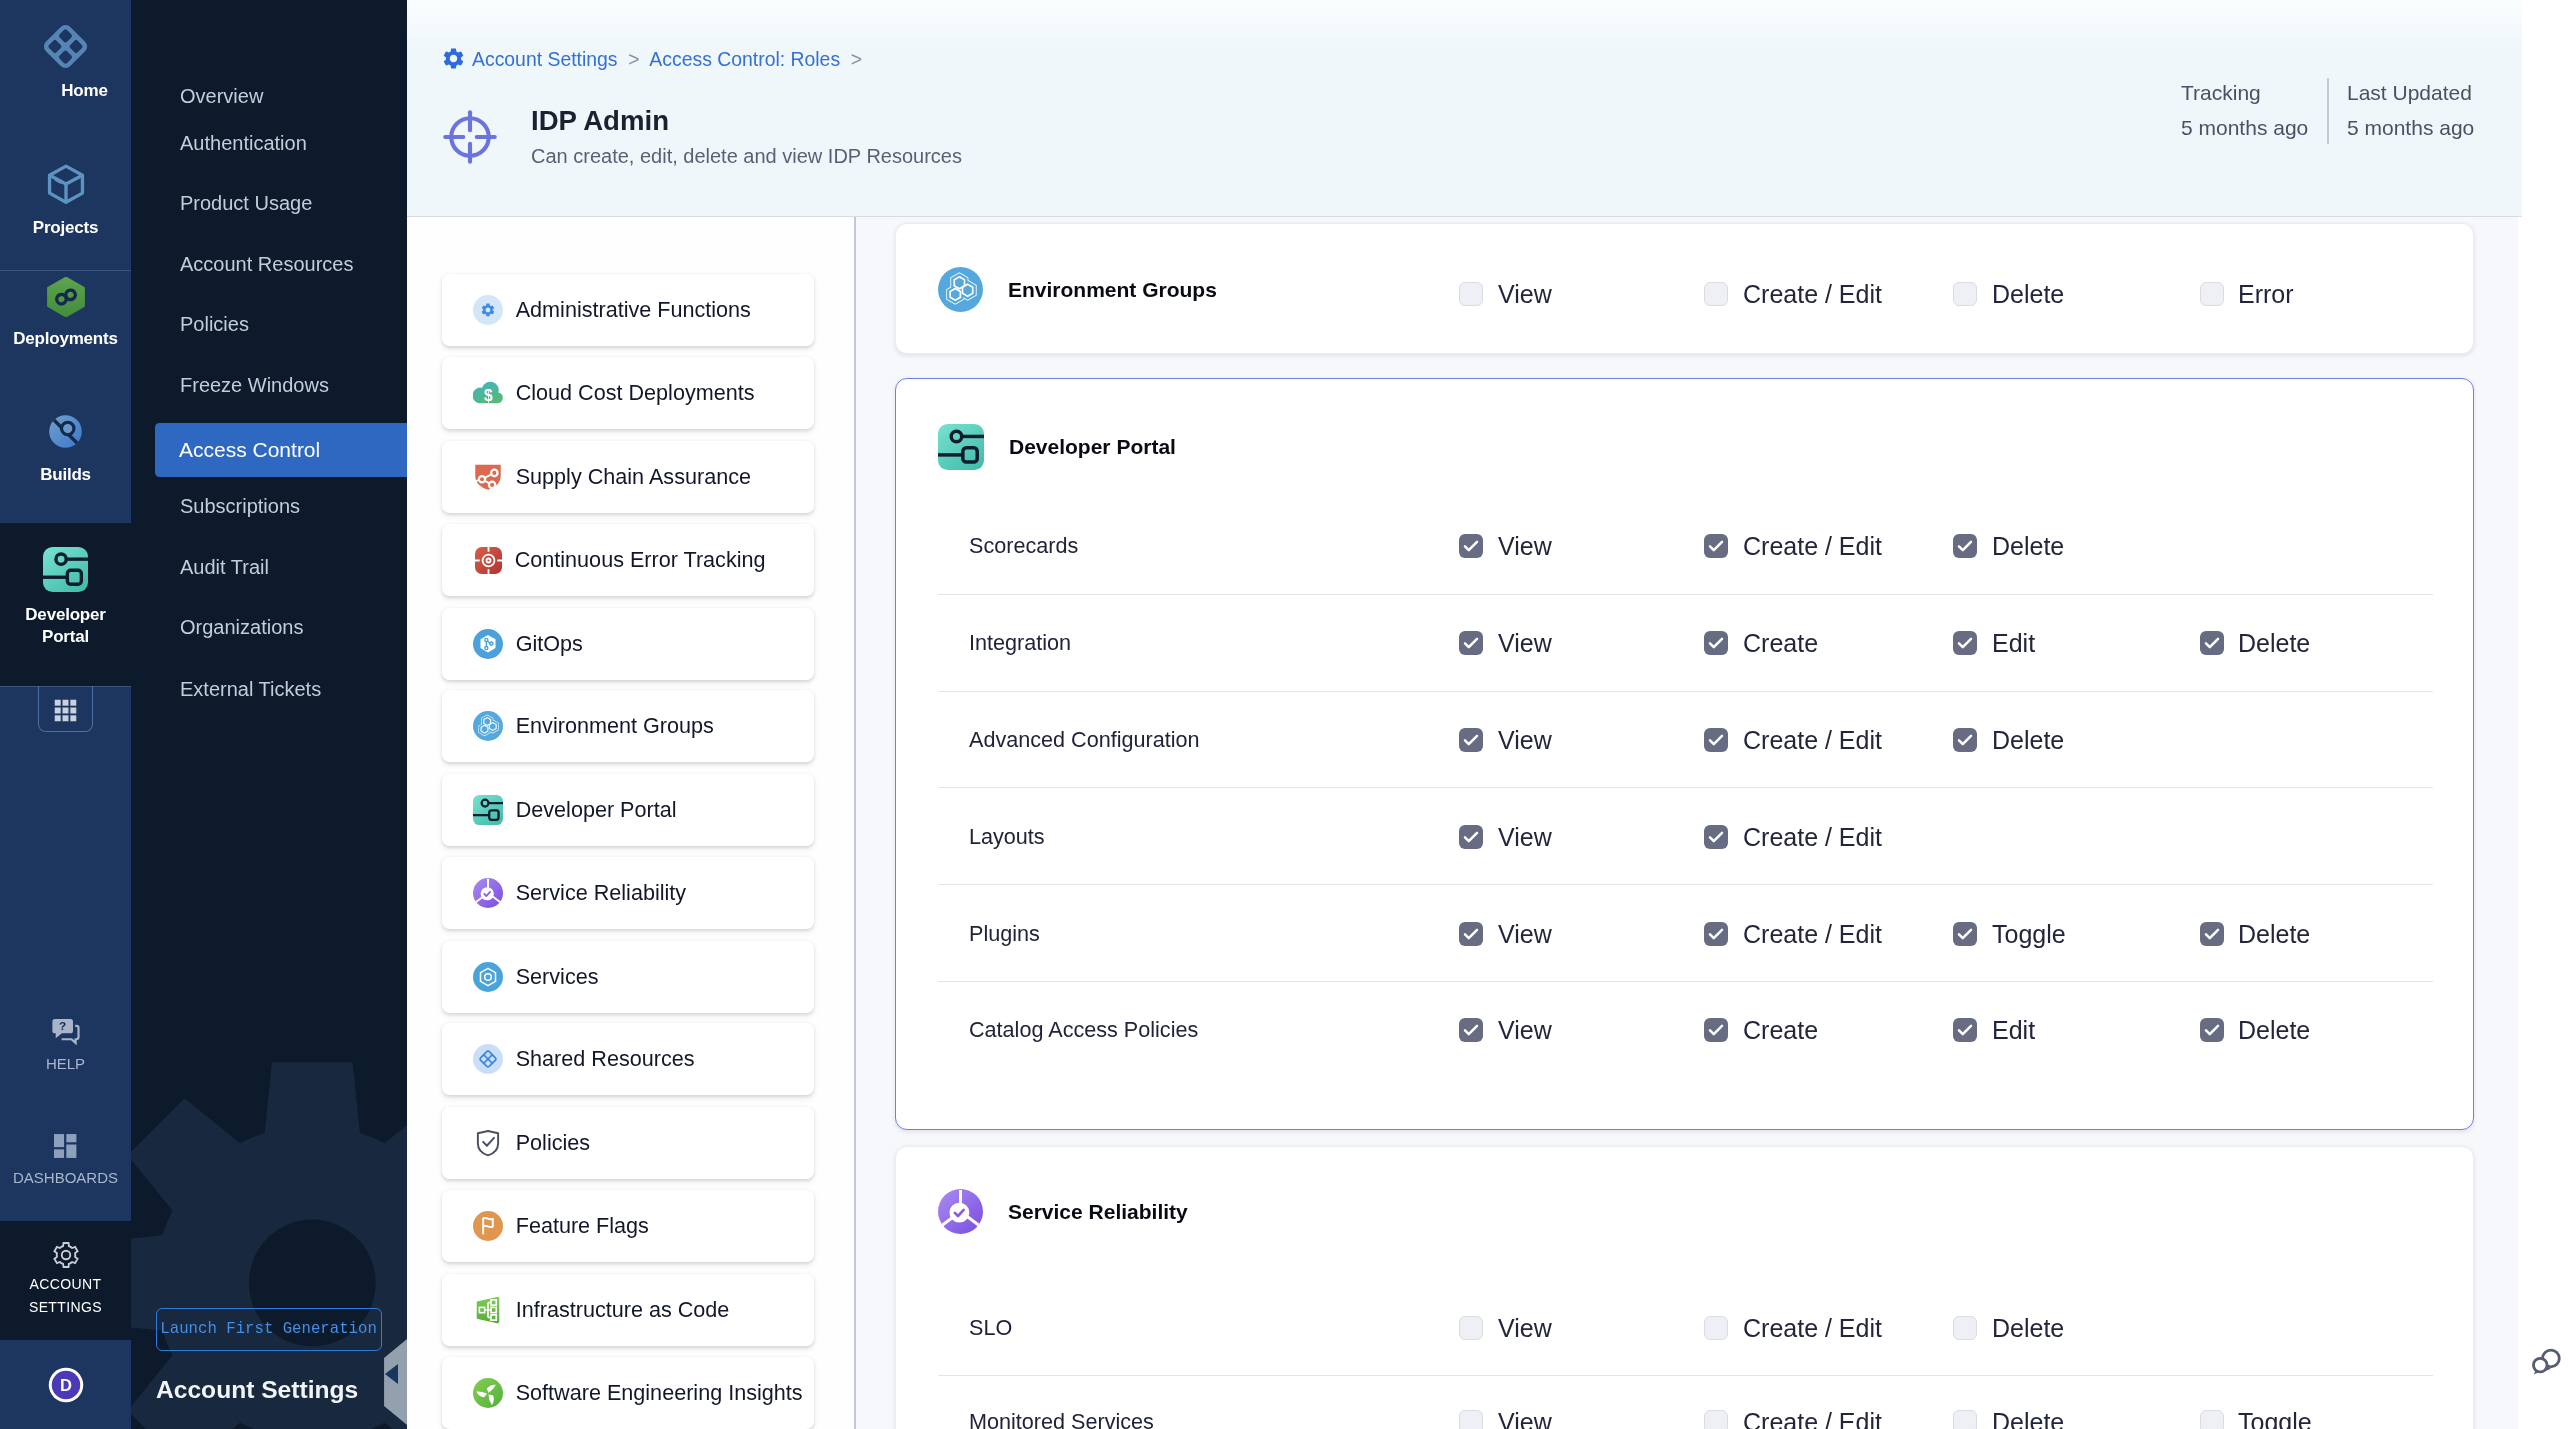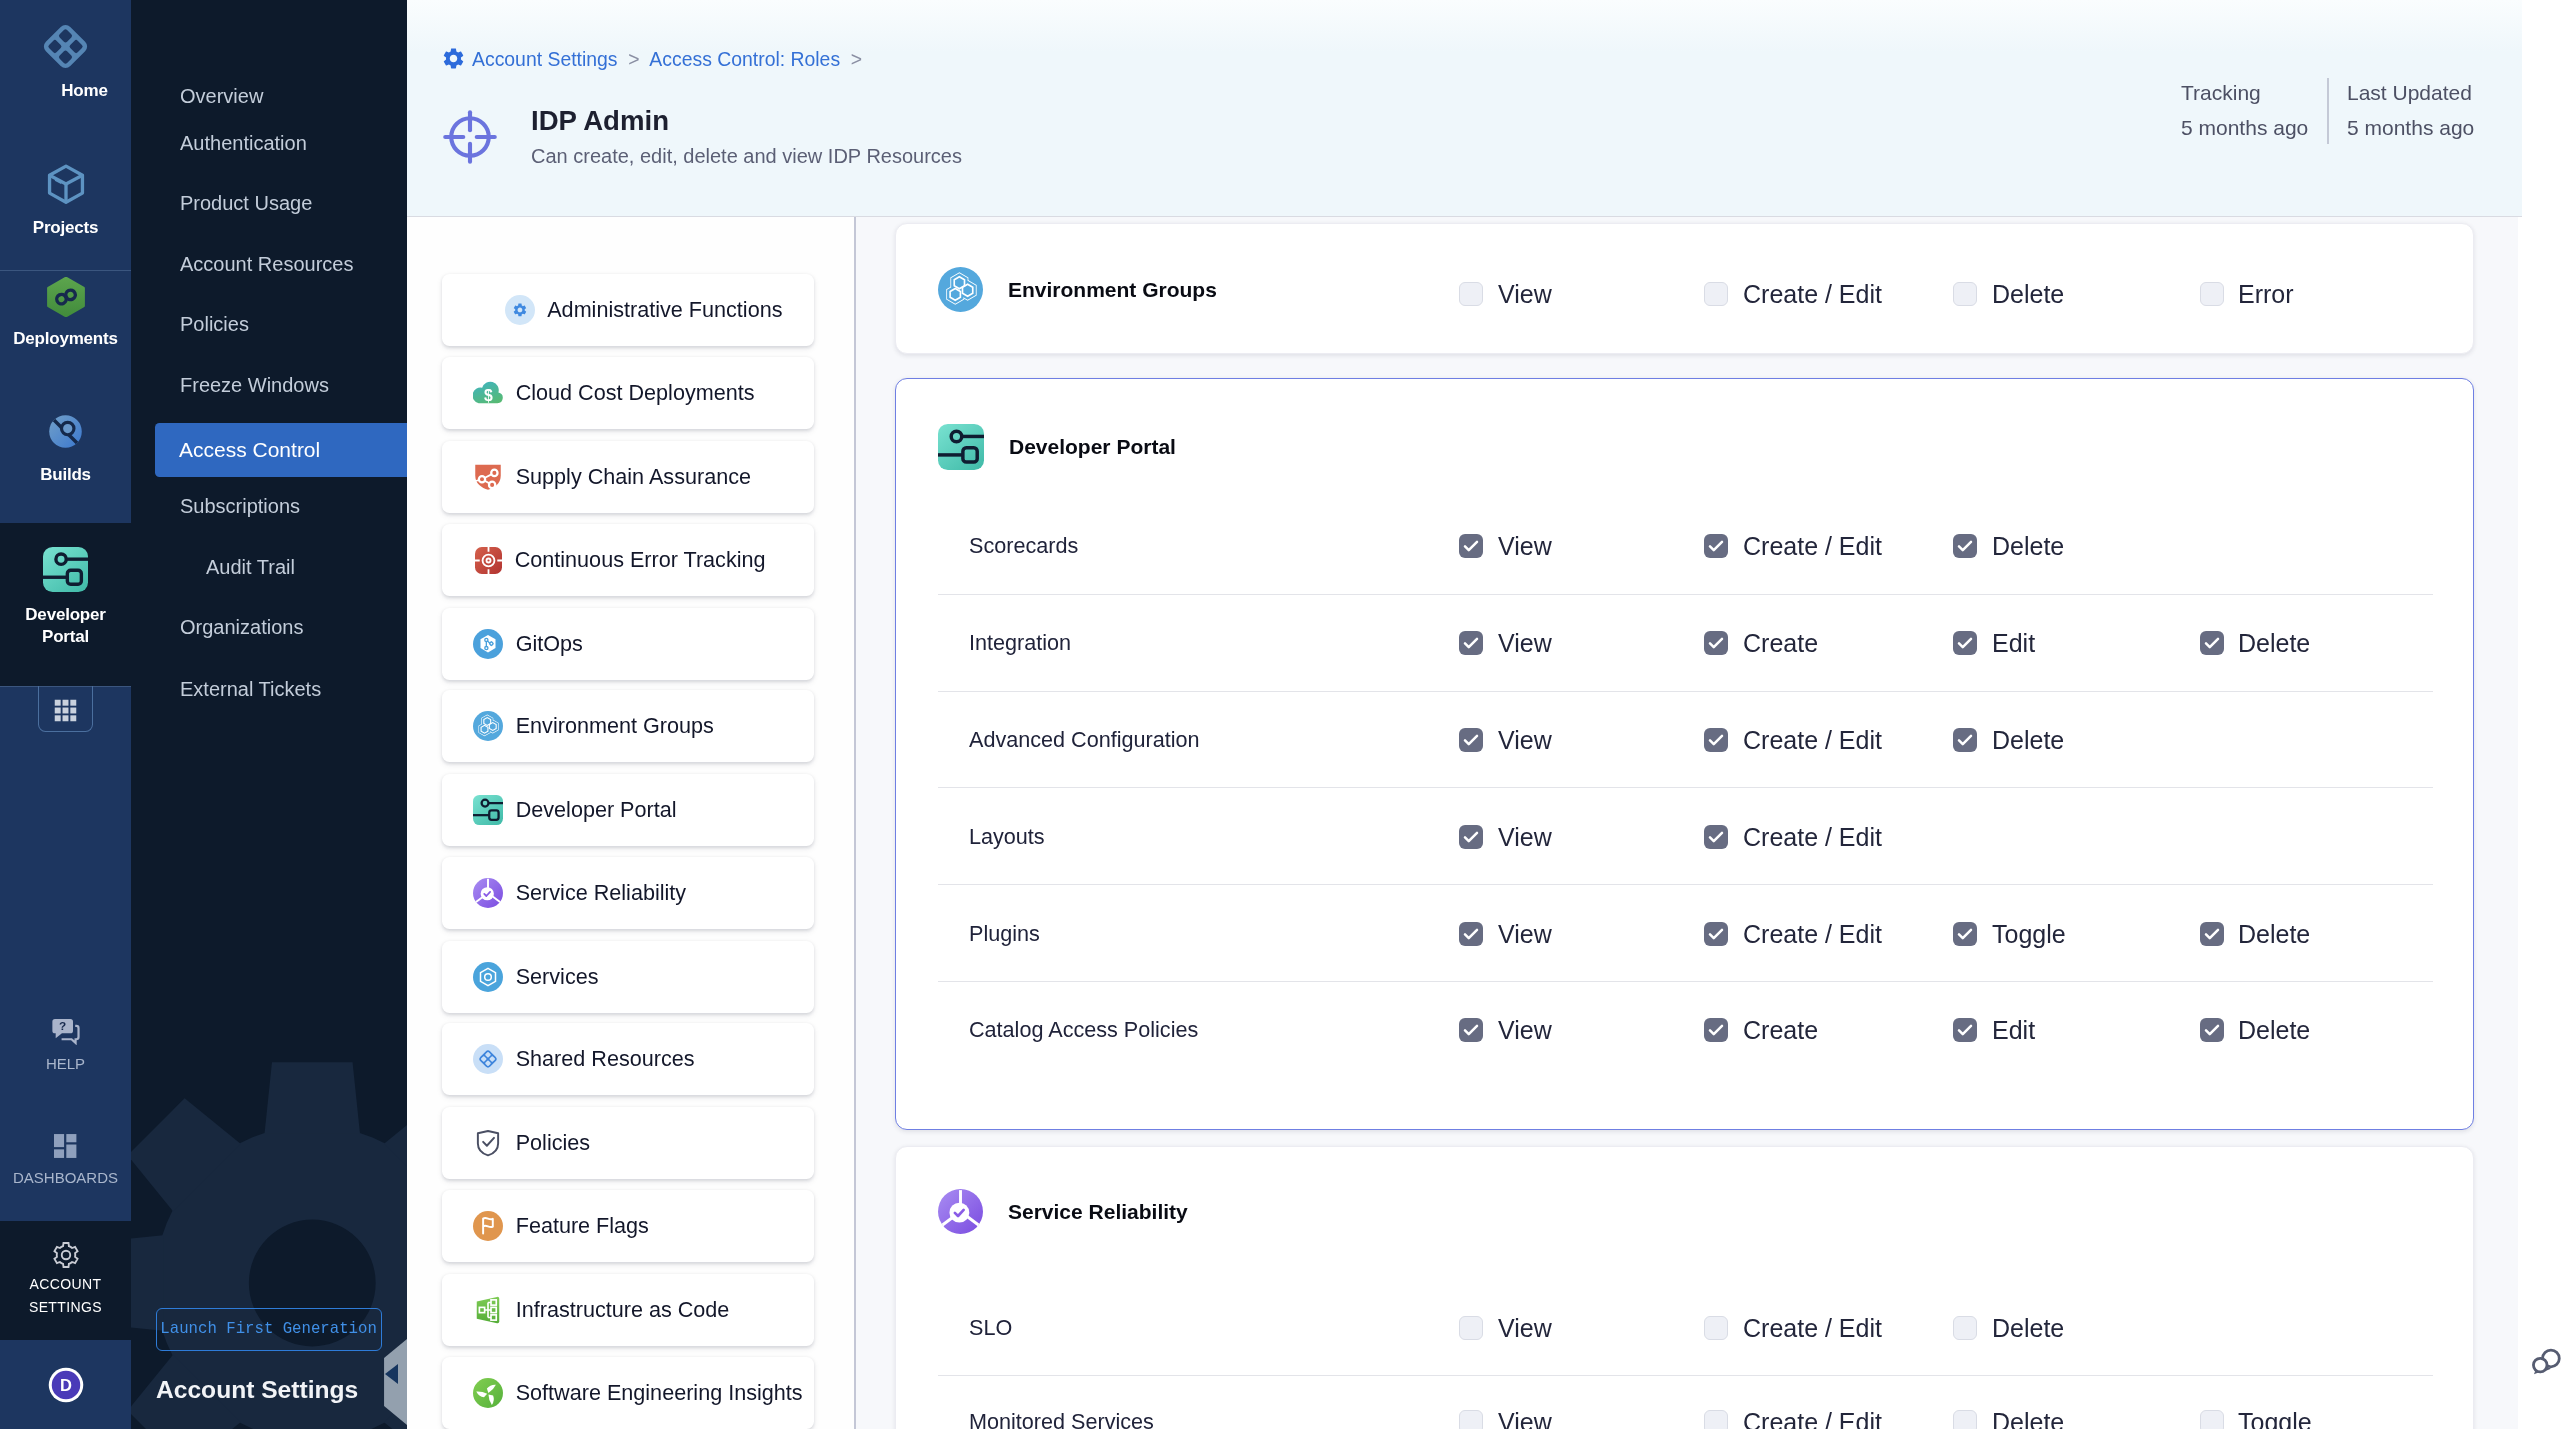--- a/index.html
+++ b/index.html
@@ -198,21 +198,21 @@
   <div class="navitem" style="top:72px;margin-top:13px;">Overview</div>
   <div class="navitem" style="top:132px;">Authentication</div>
   <div class="navitem" style="top:192px;">Product Usage</div>
   <div class="navitem" style="top:253px;">Account Resources</div>
   <div class="navitem" style="top:313px;">Policies</div>
   <div class="navitem" style="top:374px;">Freeze Windows</div>
   <div id="activebar">
       <span>Access Control</span>
     </div>
   <div class="navitem" style="top:495px;">Subscriptions</div>
-  <div class="navitem" style="top:556px;margin-left:26px;">Audit Trail</div>
+  <div class="navitem" style="top:556px;">Audit Trail</div>
   <div class="navitem" style="top:616px;">Organizations</div>
   <div class="navitem" style="top:678px;">External Tickets</div>
 
   <div style="position:absolute; right:0; top:1339px; width:31px; height:86px; background:#9aa6b4; clip-path:polygon(100% 0, 26% 22%, 26% 78%, 100% 100%); opacity:0.95;"></div>
   <div style="position:absolute; right:9px; top:1364px; width:0; height:0; border-top:10.4px solid transparent; border-bottom:10.4px solid transparent; border-right:13.4px solid #16355f;"></div>
 
   <div id="launchbtn">Launch First Generation</div>
   <div id="side2title">Account Settings</div>
 </div>
 
@@ -239,21 +239,21 @@
   <div class="abs metalabel" style="left:1940px; top:116px;">5 months ago</div>
 </div>
 
 <div id="content">
   <div id="leftcol"></div>
   <div id="coldivider"></div>
   <div id="rightborder"></div>
   <div id="rightwhite"></div>
 
   <div id="cards">
-      <div class="card" style="top:57px;justify-content:center;">
+      <div class="card" style="top:57px;">
         <svg class="cicon" viewBox="0 0 24 24">
           <circle cx="12" cy="12" r="12" fill="#d2e6f8"></circle>
           <g transform="translate(5.6 5.6) scale(0.53)" fill="#3f89e0">
             <path d="M19.14 12.94c.04-.3.06-.61.06-.94 0-.32-.02-.64-.07-.94l2.03-1.58c.18-.14.23-.41.12-.61l-1.92-3.32c-.12-.22-.37-.29-.59-.22l-2.39.96c-.5-.38-1.03-.7-1.62-.94l-.36-2.54c-.04-.24-.24-.41-.48-.41h-3.84c-.24 0-.43.17-.47.41l-.36 2.54c-.59.24-1.13.57-1.62.94l-2.39-.96c-.22-.08-.47 0-.59.22L2.74 8.87c-.12.21-.08.47.12.61l2.03 1.58c-.05.3-.09.63-.09.94s.02.64.07.94l-2.03 1.58c-.18.14-.23.41-.12.61l1.92 3.32c.12.22.37.29.59.22l2.39-.96c.5.38 1.03.7 1.62.94l.36 2.54c.05.24.24.41.48.41h3.84c.24 0 .44-.17.47-.41l.36-2.54c.59-.24 1.13-.56 1.62-.94l2.39.96c.22.08.47 0 .59-.22l1.92-3.32c.12-.22.07-.47-.12-.61l-2.01-1.58zM12 15.6c-1.98 0-3.6-1.62-3.6-3.6s1.62-3.6 3.6-3.6 3.6 1.62 3.6 3.6-1.62 3.6-3.6 3.6z"></path>
           </g>
         </svg>
         <div class="clabel">Administrative Functions</div>
       </div>
       <div class="card" style="top:140px;">
         <svg class="cicon" viewBox="0 0 40 40">

